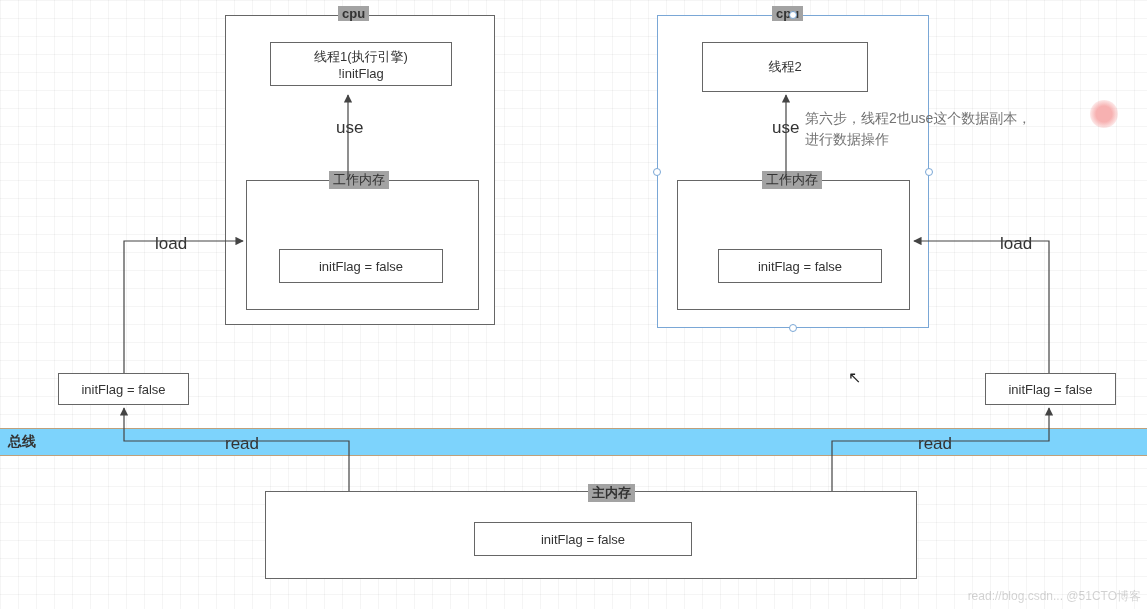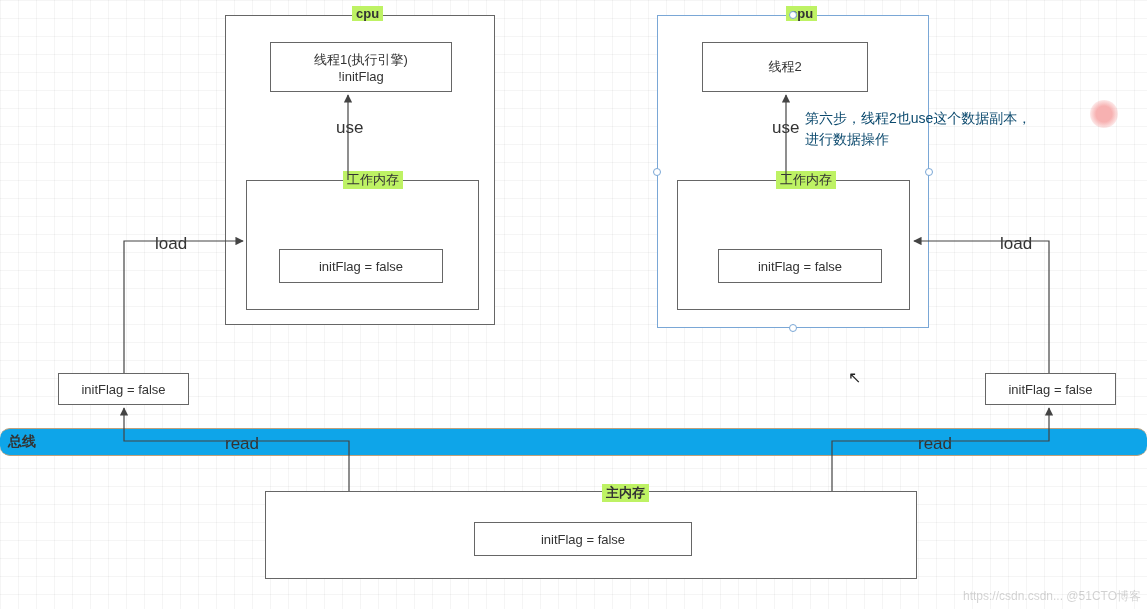--- a/index.html
+++ b/index.html
@@ -18,47 +18,45 @@
   overflow: hidden;
 }
 .box {
   position: absolute;
   background: #fff;
 }
 .bordered { border: 1px solid #666; }
 .title {
   position: absolute;
   font-weight: bold;
-  background: #bef264;
+  background: #a3a3a3;
   padding: 0 4px;
-  margin-left: 14px;
 }
 .label {
   position: absolute;
   background: rgba(255,255,255,0.0);
   font-size: 17px;
 }
 .centered-text { display: flex; align-items: center; justify-content: center; text-align: center; }
 .bus {
   position: absolute;
   left: 0; right: 0;
-  background: #0ea5e9;
+  background: #7dd3fc;
   border-top: 1px solid #bfa07a;
   border-bottom: 1px solid #bfa07a;
-  border-radius: 10px;
 }
 .bus-label {
   position: absolute;
   left: 8px; top: 4px;
   font-weight: bold;
   font-size: 14px;
 }
 .annotation {
   position: absolute;
-  color: #0c4a6e;
+  color: #737373;
   font-size: 14px;
   line-height: 1.5;
 }
 .pink-dot {
   position: absolute;
   width: 28px; height: 28px;
   border-radius: 50%;
   background: radial-gradient(circle, #f7b1b1 40%, rgba(247,177,177,0.3) 70%, transparent 100%);
 }
 svg.overlay {
@@ -85,21 +83,21 @@
   font-size: 12px;
   color: rgba(0,0,0,0.18);
 }
 </style>
 </head>
 <body>
 
 <div class="box bordered" style="left:225px; top:15px; width:270px; height:310px;"></div>
 <div class="title" style="left:338px; top:6px;">cpu</div>
 
-<div class="box bordered centered-text" style="left:270px; top:42px; width:182px; height:50px; white-space:pre-line;"><span>线程1(执行引擎)
+<div class="box bordered centered-text" style="left:270px; top:42px; width:182px; height:44px; white-space:pre-line;"><span>线程1(执行引擎)
 !initFlag</span></div>
 
 <div class="label" style="left:333px; top:118px; background:#fff; padding:0 3px;">use</div>
 
 <div class="box bordered" style="left:246px; top:180px; width:233px; height:130px;"></div>
 <div class="title" style="left:329px; top:171px; font-weight:normal;">工作内存</div>
 <div class="box bordered centered-text" style="left:279px; top:249px; width:164px; height:34px;">
     <span>initFlag = false</span>
   </div>
 
@@ -150,21 +148,21 @@
 
 <div class="annotation" style="left:805px; top:108px; width:330px;">
   <span>第六步，线程2也use这个数据副本，</span><br>
   <span>进行数据操作</span>
 </div>
 
 <div class="pink-dot" style="left:1090px; top:100px;"></div>
 
 <div class="cursor" style="left:848px; top:368px;">↖</div>
 
-<div class="watermark">https://csdn.csdn... @51CTO博客</div>
+<div class="watermark">read://blog.csdn... @51CTO博客</div>
 
 <svg class="overlay">
   <defs>
     <marker id="arrow" viewBox="0 0 10 10" refX="9" refY="5" markerWidth="7" markerHeight="7" orient="auto-start-reverse">
       <path d="M 0 0 L 10 5 L 0 10 z" fill="#444"></path>
     </marker>
   </defs>
 
   <line x1="348" y1="180" x2="348" y2="95" stroke="#444" stroke-width="1.2" marker-end="url(#arrow)"></line>
 

